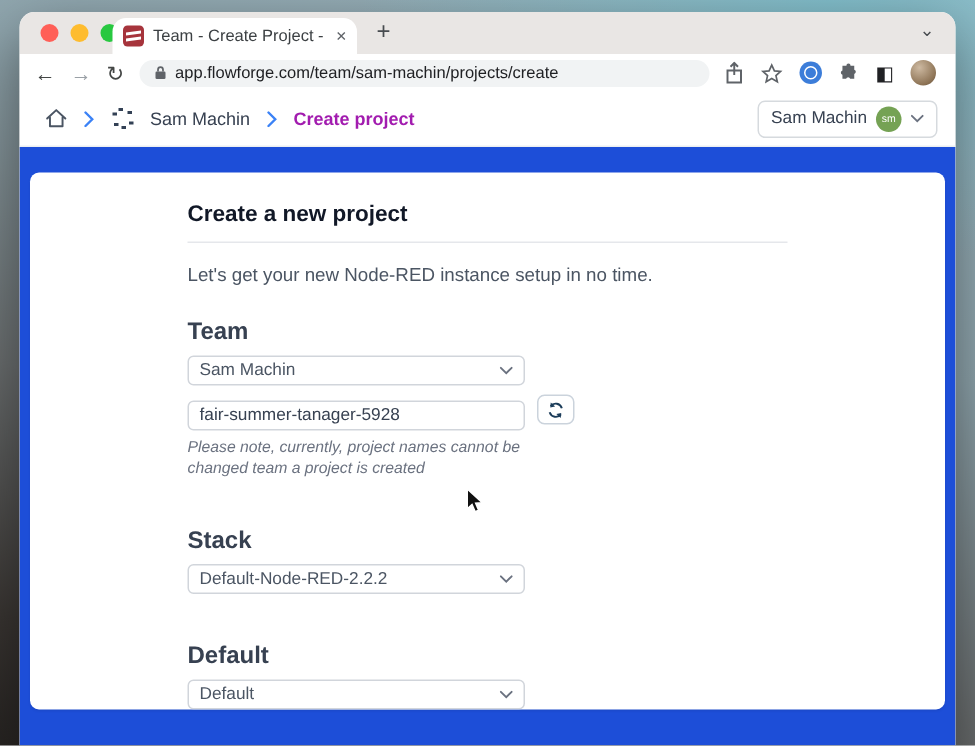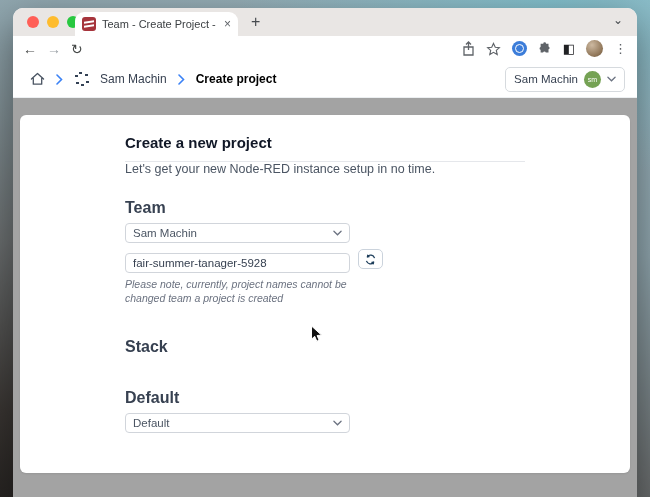--- a/index.html
+++ b/index.html
@@ -58,39 +58,39 @@
   .dots { font-size: 13px; color: #5f6368; line-height: 1; }
 
   
   .crumbbar {
     height: 37px; background: #fff; display: flex; align-items: center;
     padding: 0 12px 0 17px; border-bottom: 1px solid #eceff1;
   }
   .crumb { display: flex; align-items: center; gap: 11px; }
   .crumb-sep { display: flex; }
   .crumb-label { font-size: 12px; color: #374151; }
-  .crumb-label.bold { font-weight: 700; color: #000000; }
+  .crumb-label.bold { font-weight: 700; color: #a21caf; }
   .teamdots { width: 15px; height: 15px; position: relative; }
   .teamdots i { position: absolute; width: 2.5px; height: 2.5px; background: #334155; }
   .usermenu {
     margin-left: auto; height: 25px; border: 1px solid #d6dade; border-radius: 5px;
     display: flex; align-items: center; gap: 6px; padding: 0 8px; background: #fff;
   }
   .usermenu-name { font-size: 11.5px; color: #374151; }
   .avatar-green { width: 17px; height: 17px; border-radius: 50%; background: #75a254;
     color: #fff; font-size: 7px; display: flex; align-items: center; justify-content: center; }
 
   
-  .page { height: calc(489px - 28px - 25px - 37px); background: #a3a3a3; padding: 17px 7px; }
+  .page { height: calc(489px - 28px - 25px - 37px); background: #1d4ed8; padding: 17px 7px; }
   .card { background: #fff; border-radius: 6px; width: 610px; height: 358px;
     box-shadow: 0 1px 2px rgba(0,0,0,.08); overflow: hidden; }
   .form { width: 400px; margin: 0 auto; padding-top: 19px; }
   .form h2 { font-size: 15px; font-weight: 700; color: #111827; padding-bottom: 10px;
     border-bottom: 1px solid #e5e7eb; }
-  .subtitle { font-size: 12.5px; color: #4b5563; }
+  .subtitle { margin-top: 14px; font-size: 12.5px; color: #4b5563; }
   .field-label { margin-top: 23px; font-size: 16px; font-weight: 600; color: #374151; }
   .field-label.tight { margin-top: 33px; }
   .control { margin-top: 6px; width: 225px; height: 20px; border: 1px solid #d1d5db;
     border-radius: 4px; background: #fff; display: flex; align-items: center;
     padding: 0 7px; font-size: 11.5px; color: #4b5563; }
   .control .val { flex: 1 1 auto; white-space: nowrap; overflow: hidden; }
   .name-row { display: flex; align-items: flex-start; gap: 8px; }
   .text-input { margin-top: 10px; width: 225px; height: 20px; border: 1px solid #d1d5db;
     border-radius: 4px; padding: 0 7px; font-size: 11.5px; color: #374151;
     font-family: "Liberation Sans", "DejaVu Sans", sans-serif; outline: none; }
@@ -119,20 +119,27 @@
       <span class="tab-close">×</span>
     </div>
     <span class="newtab">+</span>
     <span class="tabsearch">⌄</span>
   </div>
 
   <div class="toolbar">
     <span class="navicon">←</span>
     <span class="navicon dim">→</span>
     <span class="navicon">↻</span>
+    <div class="urlbar">
+      <svg width="10" height="11" viewBox="0 0 12 13">
+        <rect x="2" y="5.5" width="8" height="6" rx="1" fill="#5f6368"></rect>
+        <path d="M4 5.5V4a2 2 0 0 1 4 0v1.5" fill="none" stroke="#5f6368" stroke-width="1.4"></path>
+      </svg>
+      <span class="url-text">app.flowforge.com/team/sam-machin/projects/create</span>
+    </div>
     <div class="tool-right">
       <svg width="13" height="15" viewBox="0 0 13 15">
         <path d="M2 6h9v8H2z" fill="none" stroke="#5f6368" stroke-width="1.3"></path>
         <path d="M6.5 9V1.5M4 3.5 6.5 1 9 3.5" fill="none" stroke="#5f6368" stroke-width="1.3"></path>
       </svg>
       <svg width="15" height="14" viewBox="0 0 16 15">
         <path d="M8 1.5 9.9 5.6l4.4.4-3.3 3 1 4.4L8 11.1 4 13.4l1-4.4-3.3-3 4.4-.4z" fill="none" stroke="#5f6368" stroke-width="1.2"></path>
       </svg>
       <span class="ext-1p"></span>
       <svg width="14" height="14" viewBox="0 0 16 16">
@@ -202,20 +209,26 @@
                 <path d="M3 9.7a5.3 5.3 0 0 0 9.2 1.7"></path>
               </g>
               <path fill="#1c3d5a" d="M3.9 1.6 3.5 5.7l4-0.8z"></path>
               <path fill="#1c3d5a" d="M12.1 14.4l.4-4.1-4 .8z"></path>
             </svg>
           </button>
         </div>
         <div class="note">Please note, currently, project names cannot be changed team a project is created</div>
 
         <div class="field-label tight">Stack</div>
+        <div class="control">
+          <span class="val">Default-Node-RED-2.2.2</span>
+          <svg width="9" height="6" viewBox="0 0 10 6">
+            <path d="M1 1l4 4 4-4" fill="none" stroke="#6b7280" stroke-width="1.4" stroke-linecap="round"></path>
+          </svg>
+        </div>
 
         <div class="field-label tight">Default</div>
         <div class="control">
           <span class="val">Default</span>
           <svg width="9" height="6" viewBox="0 0 10 6">
             <path d="M1 1l4 4 4-4" fill="none" stroke="#6b7280" stroke-width="1.4" stroke-linecap="round"></path>
           </svg>
         </div>
 
       </div>

